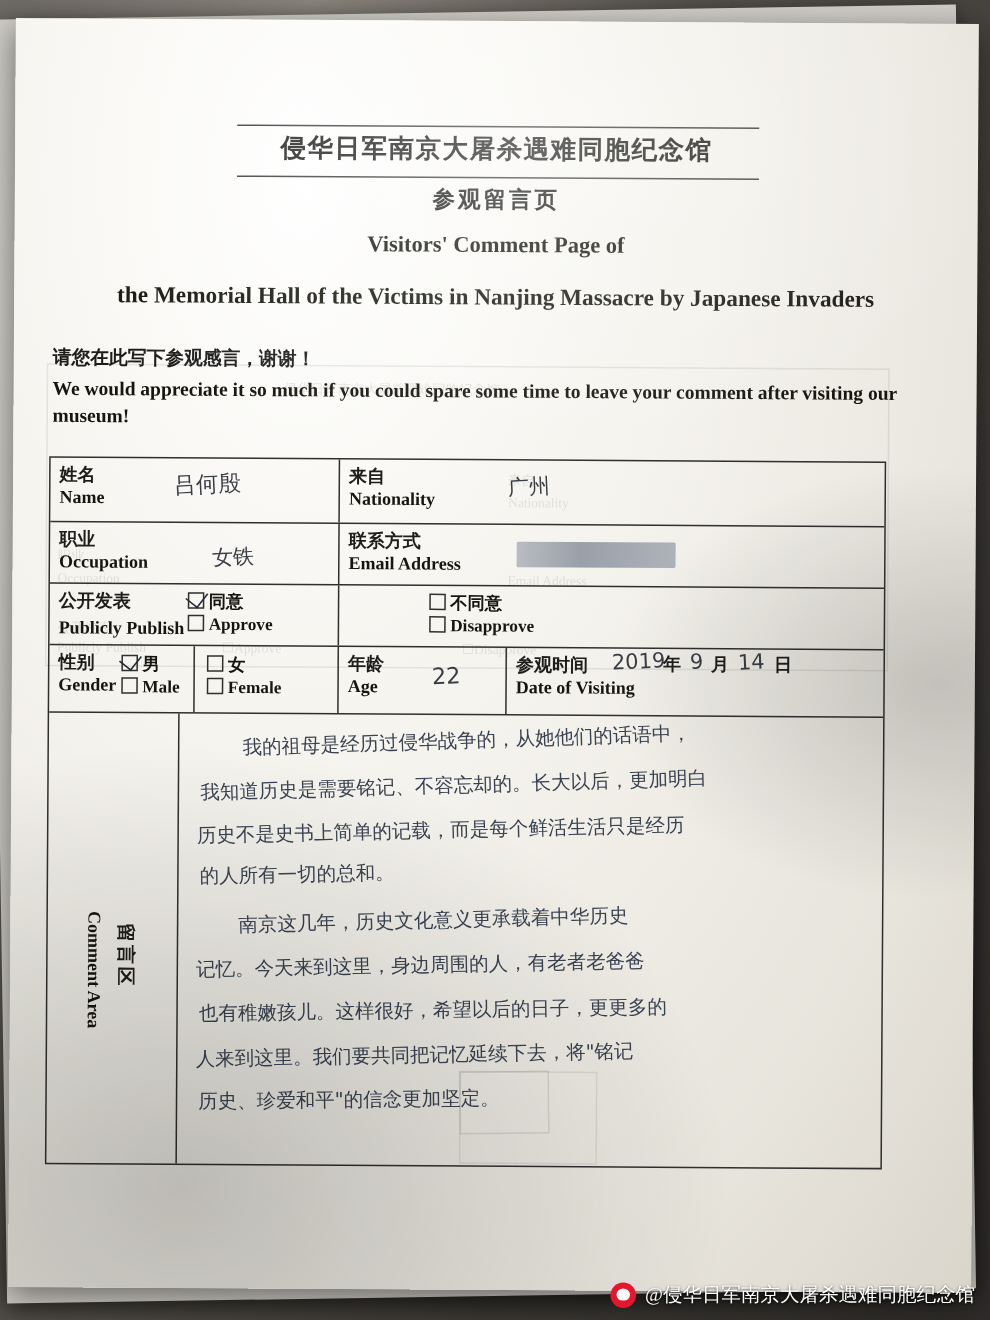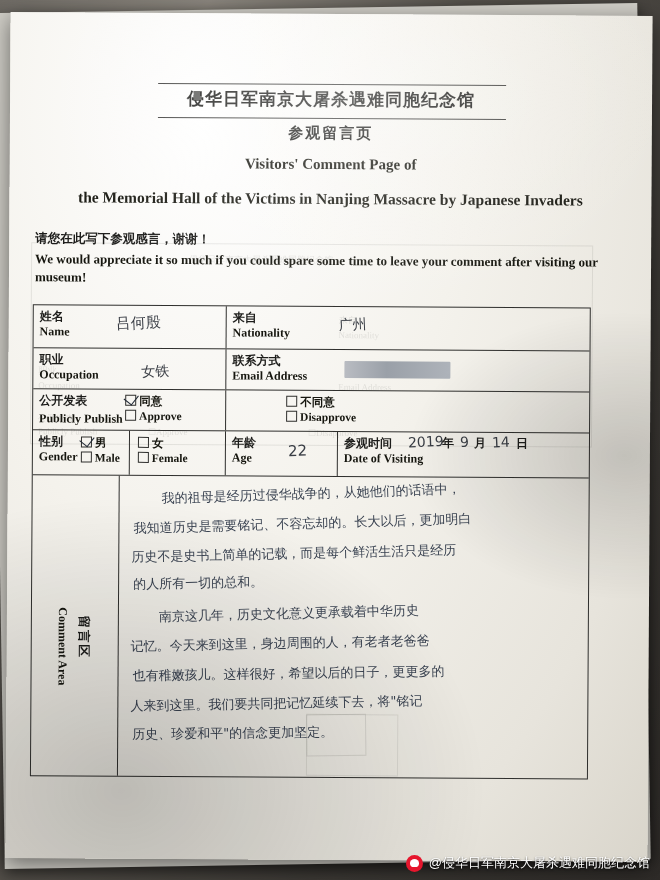--- a/index.html
+++ b/index.html
@@ -289,21 +289,21 @@
   }
   
   .wm {
     position: absolute;
     right: 10px;
     bottom: 8px;
     display: flex;
     align-items: center;
     gap: 6px;
     color: #ffffff;
-    font-family: Liberation Sans, sans-serif;
+    font-family: Liberation Serif, serif;
     font-size: 13px;
     text-shadow: 0 1px 2px rgba(0,0,0,0.8);
     z-index: 40;
   }
   .wm-logo {
     width: 17px;
     height: 17px;
     border-radius: 50%;
     background: #e6162d;
     position: relative;

